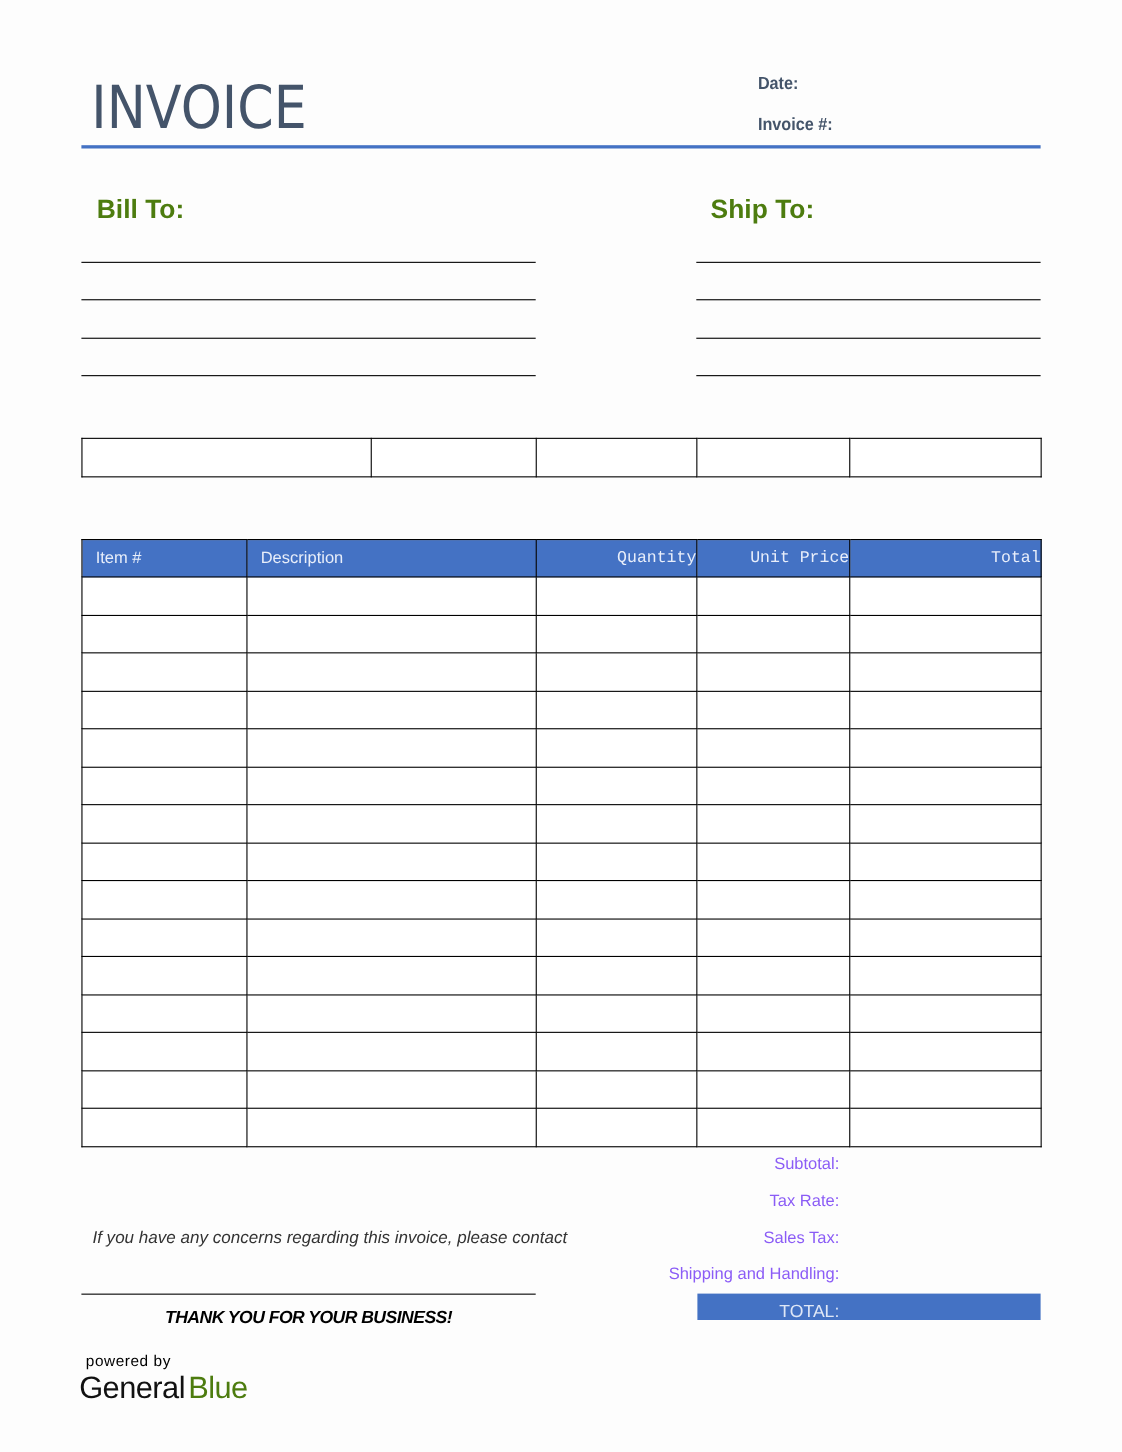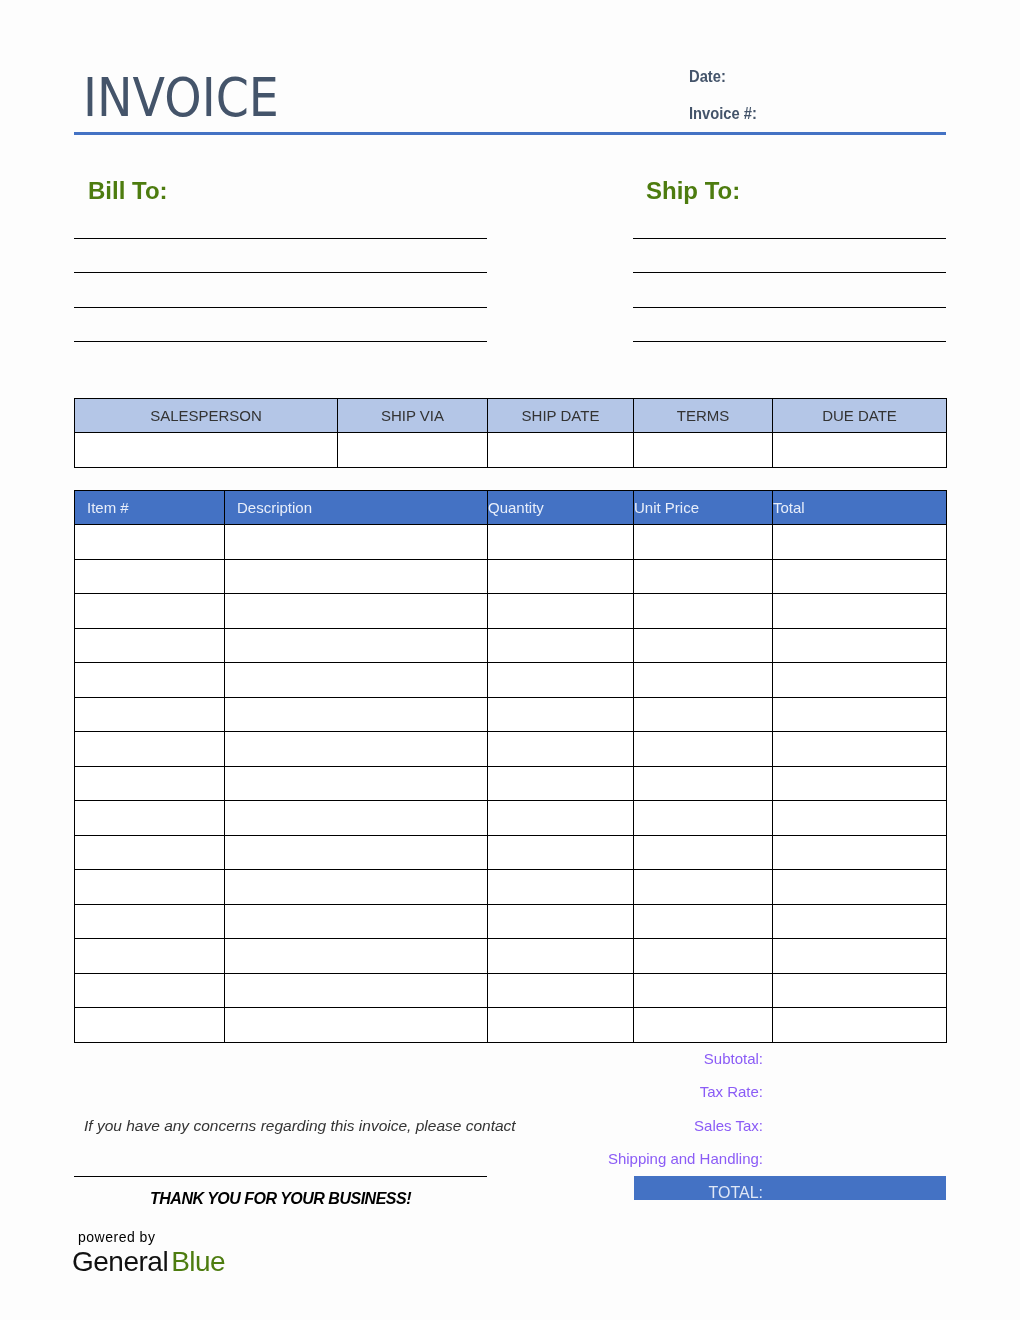--- a/index.html
+++ b/index.html
@@ -22,21 +22,21 @@
   table { border-collapse: collapse; position: absolute; table-layout: fixed; }
   td, th { border: 1px solid #000; font-weight: normal; }
 
   .t1 { left: 74px; top: 398px; width: 872px; }
   .t1 th { background: #b4c6e7; height: 34px; font-size: 15px; color: #333; text-align: center; }
   .t1 td { height: 35px; background: #fff; }
 
   .t2 { left: 74px; top: 490px; width: 872px; }
   .t2 th { background: #4472c4; height: 34px; font-size: 15px; color: #e8eefa; border-color: #000; }
   .t2 th.left { text-align: left; padding-left: 12px; }
-  .t2 th.center { text-align: left; }
+  .t2 th.center { text-align: right; font-family: Liberation Mono, monospace; }
   .t2 td { height: 34.5px; background: #fff; }
 
   .sum-label { position: absolute; right: 257px; font-size: 15px; color: #8b5cf6; text-align: center; }
   .total-bar { position: absolute; left: 634px; top: 1176px; width: 312px; height: 24px; background: #4472c4; }
   .total-label { position: absolute; right: 183px; top: 8px; font-size: 16px; color: #dfe7f6; }
 
   .concern { position: absolute; left: 84px; top: 1117px; font-size: 15.5px; font-style: italic; color: #333; }
   .sig-line { position: absolute; left: 74px; top: 1176px; width: 413px; height: 1px; background: #000; }
   .thanks { position: absolute; left: 74px; width: 413px; top: 1190px; text-align: center; font-size: 16px; font-weight: bold; font-style: italic; color: #000; letter-spacing: -0.5px; }
 
@@ -67,27 +67,20 @@
 
 <table class="t1">
   <colgroup>
     <col style="width:263px">
       <col style="width:150px">
       <col style="width:146px">
       <col style="width:139px">
       <col style="width:174px">
   </colgroup>
   <tbody>
-      <tr>
-    <th>SALESPERSON</th>
-    <th>SHIP VIA</th>
-    <th>SHIP DATE</th>
-    <th>TERMS</th>
-    <th>DUE DATE</th>
-  </tr>
   <tr>
     <td></td>
     <td></td>
     <td></td>
     <td></td>
     <td></td>
   </tr>
 </tbody>
   </table>
 

